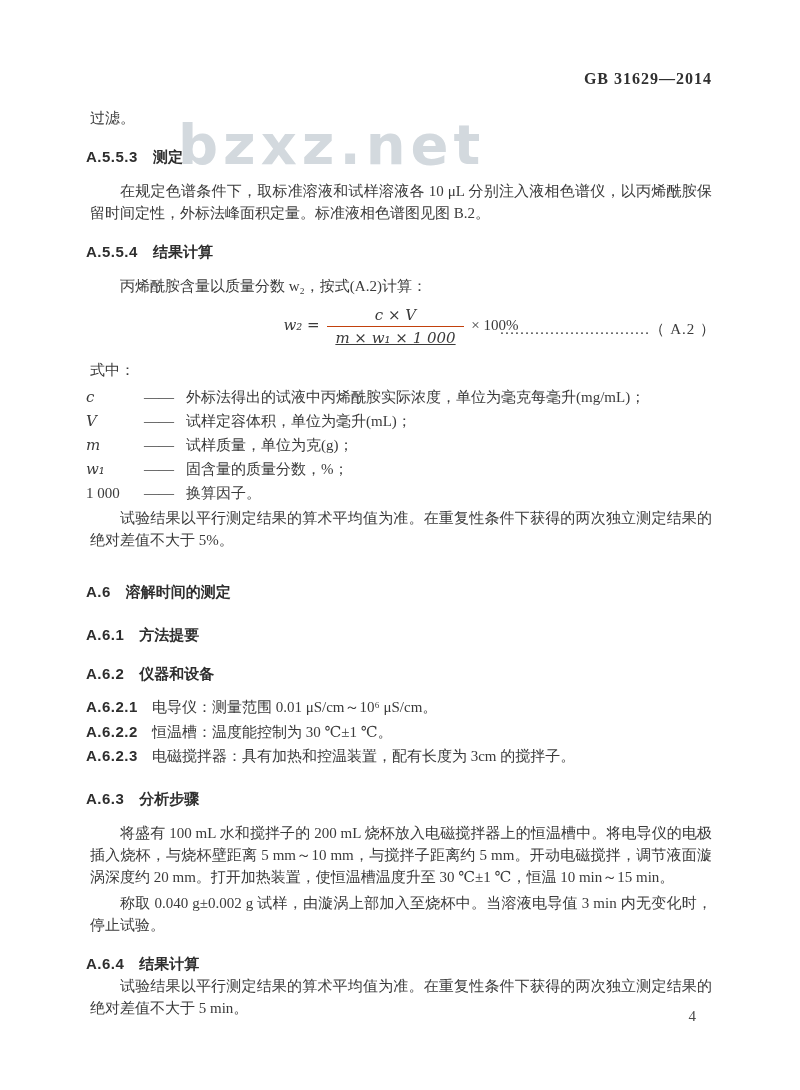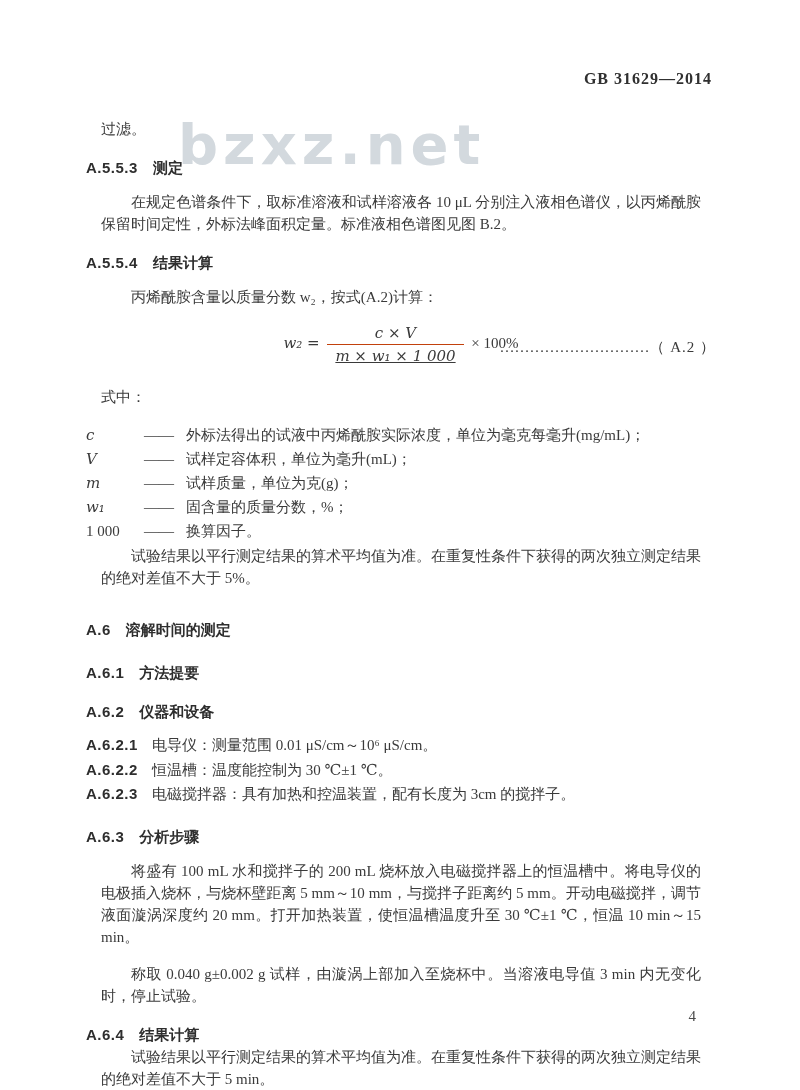--- a/index.html
+++ b/index.html
@@ -38,21 +38,21 @@
   .content {
     position: absolute;
     z-index: 1;
     top: 103px;
     left: 86px;
     width: 630px;
     font-size: 15px;
     line-height: 22px;
     text-align: justify;
   }
-  p { margin: 15px; }
+  p { margin: 4px; }
   .para { text-indent: 2em; margin-top: 10px; }
   .no-indent { text-indent: 0; }
   .heading {
     font-family: "Liberation Sans", "DejaVu Sans", sans-serif;
     font-weight: bold;
     color: #2e2e2e;
     font-size: 15px;
     line-height: 22px;
     margin-top: 17px;
     text-align: left;

